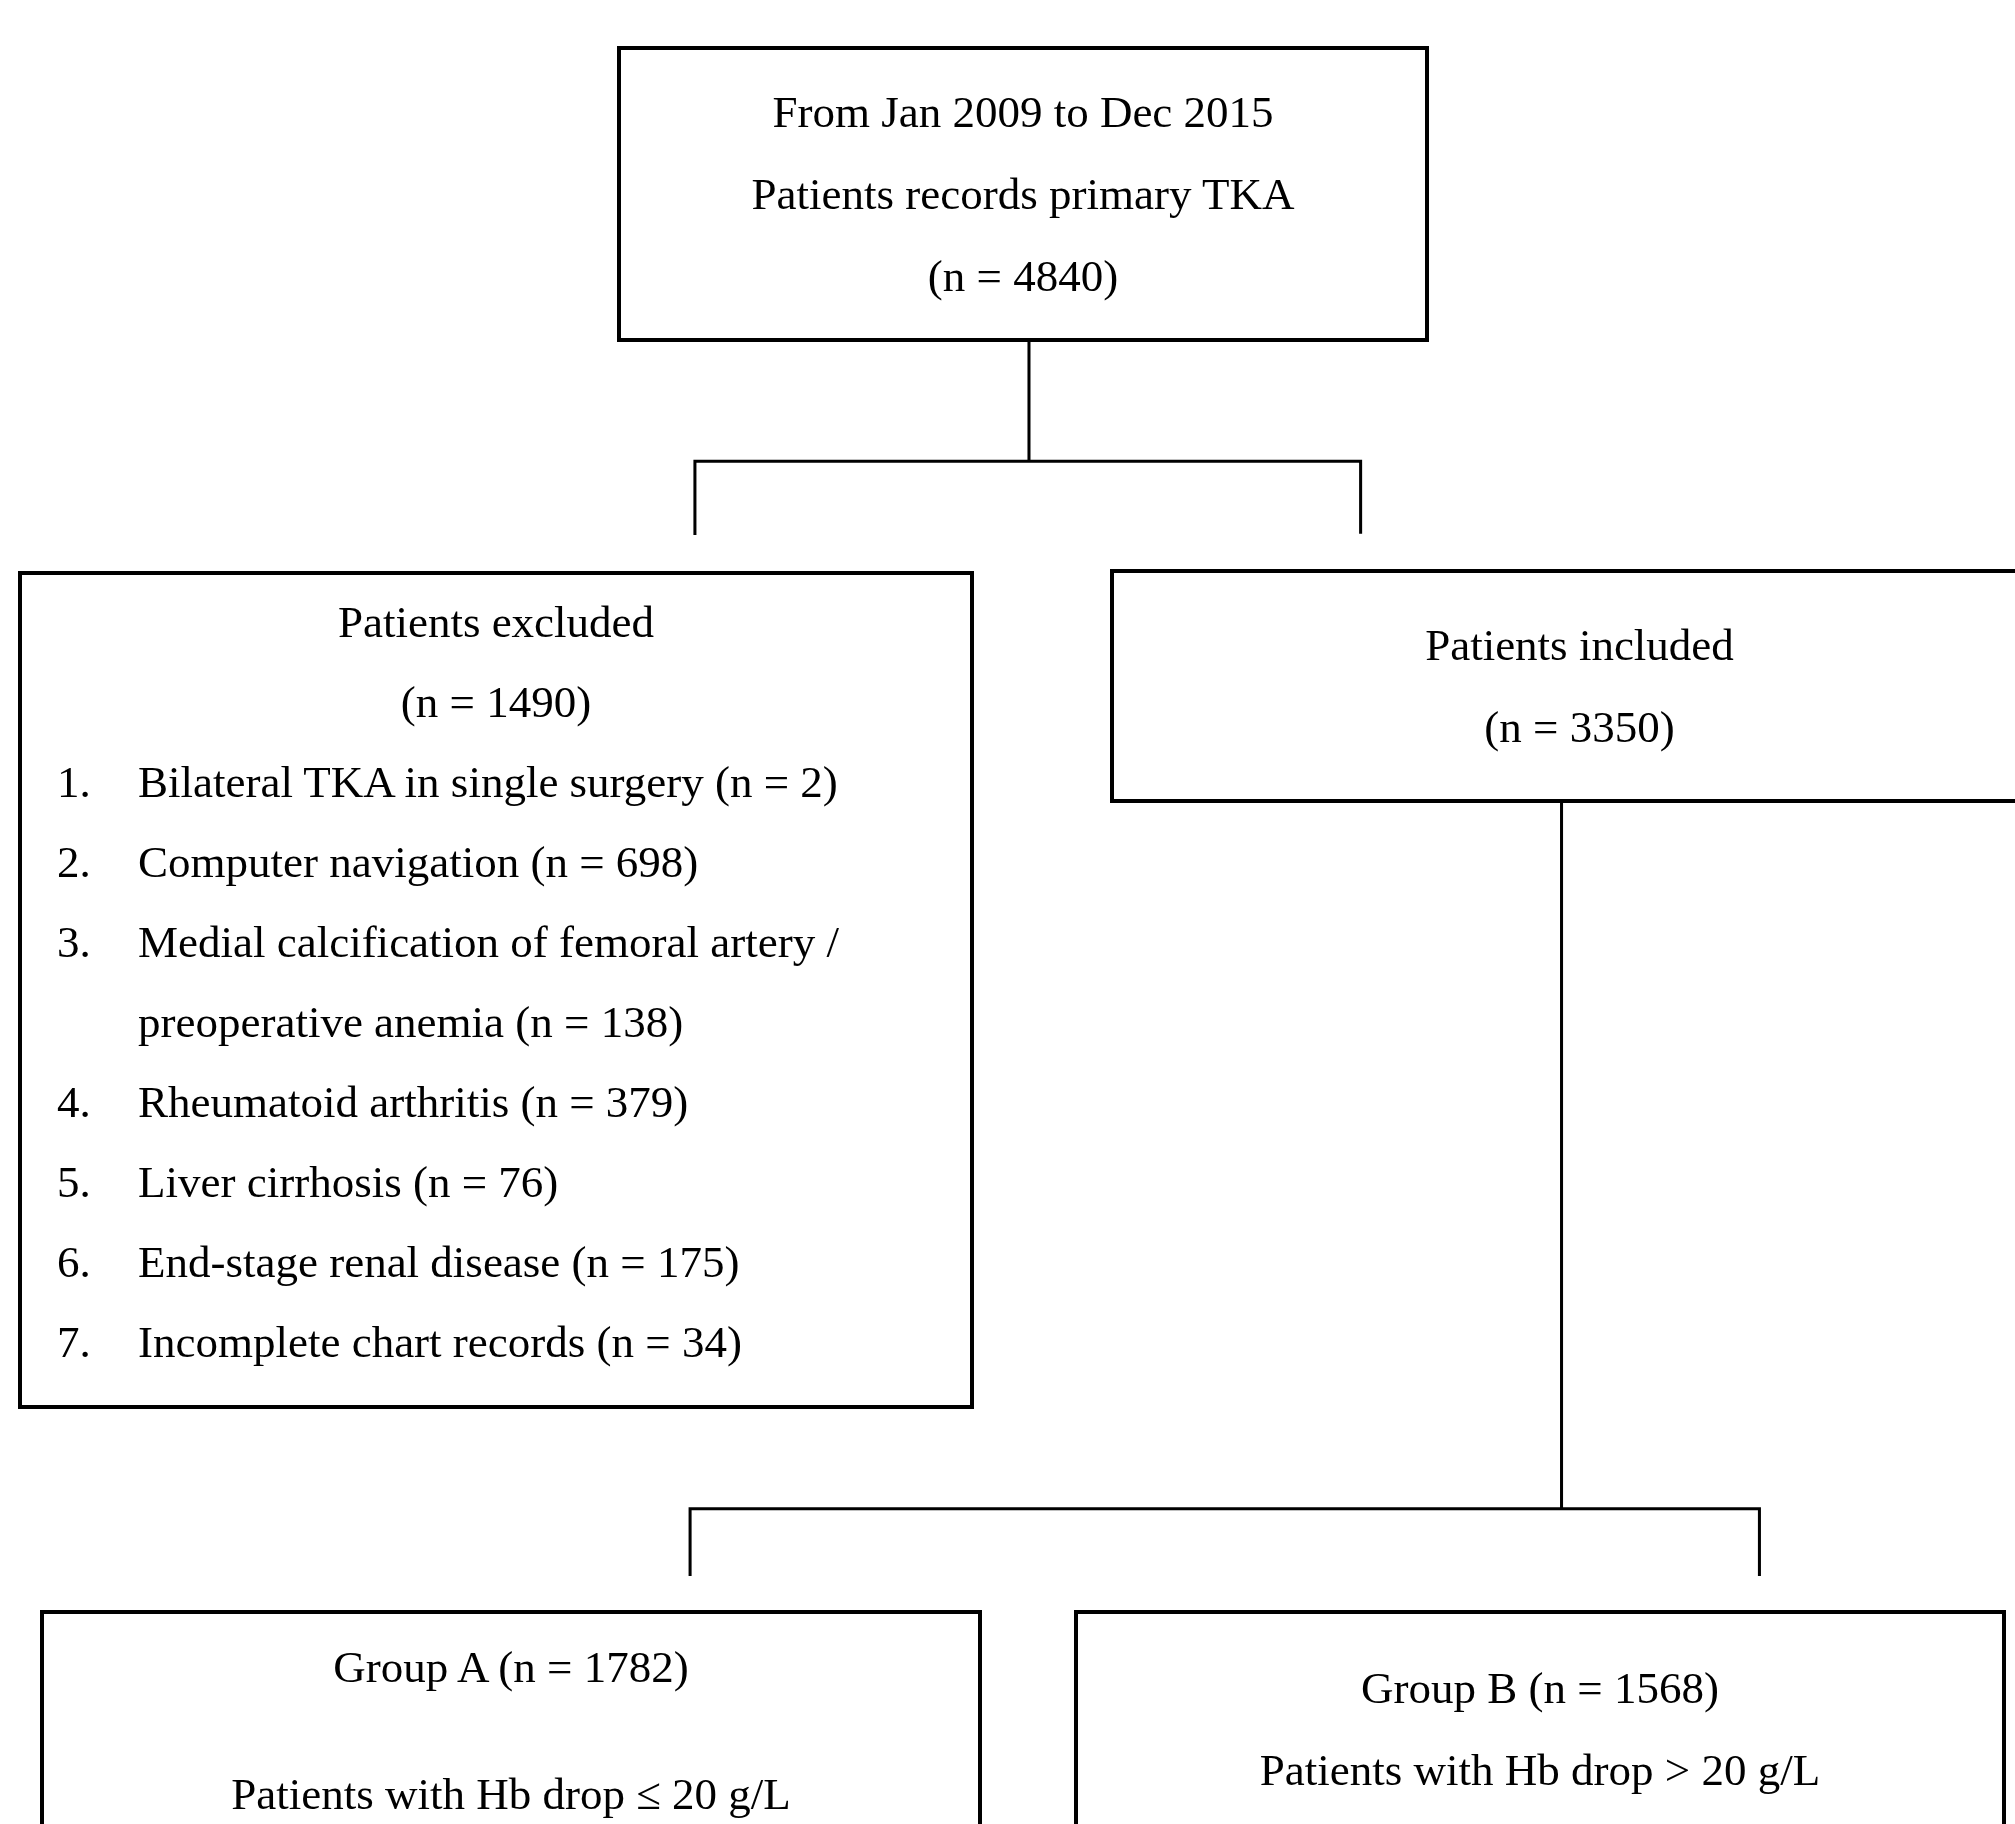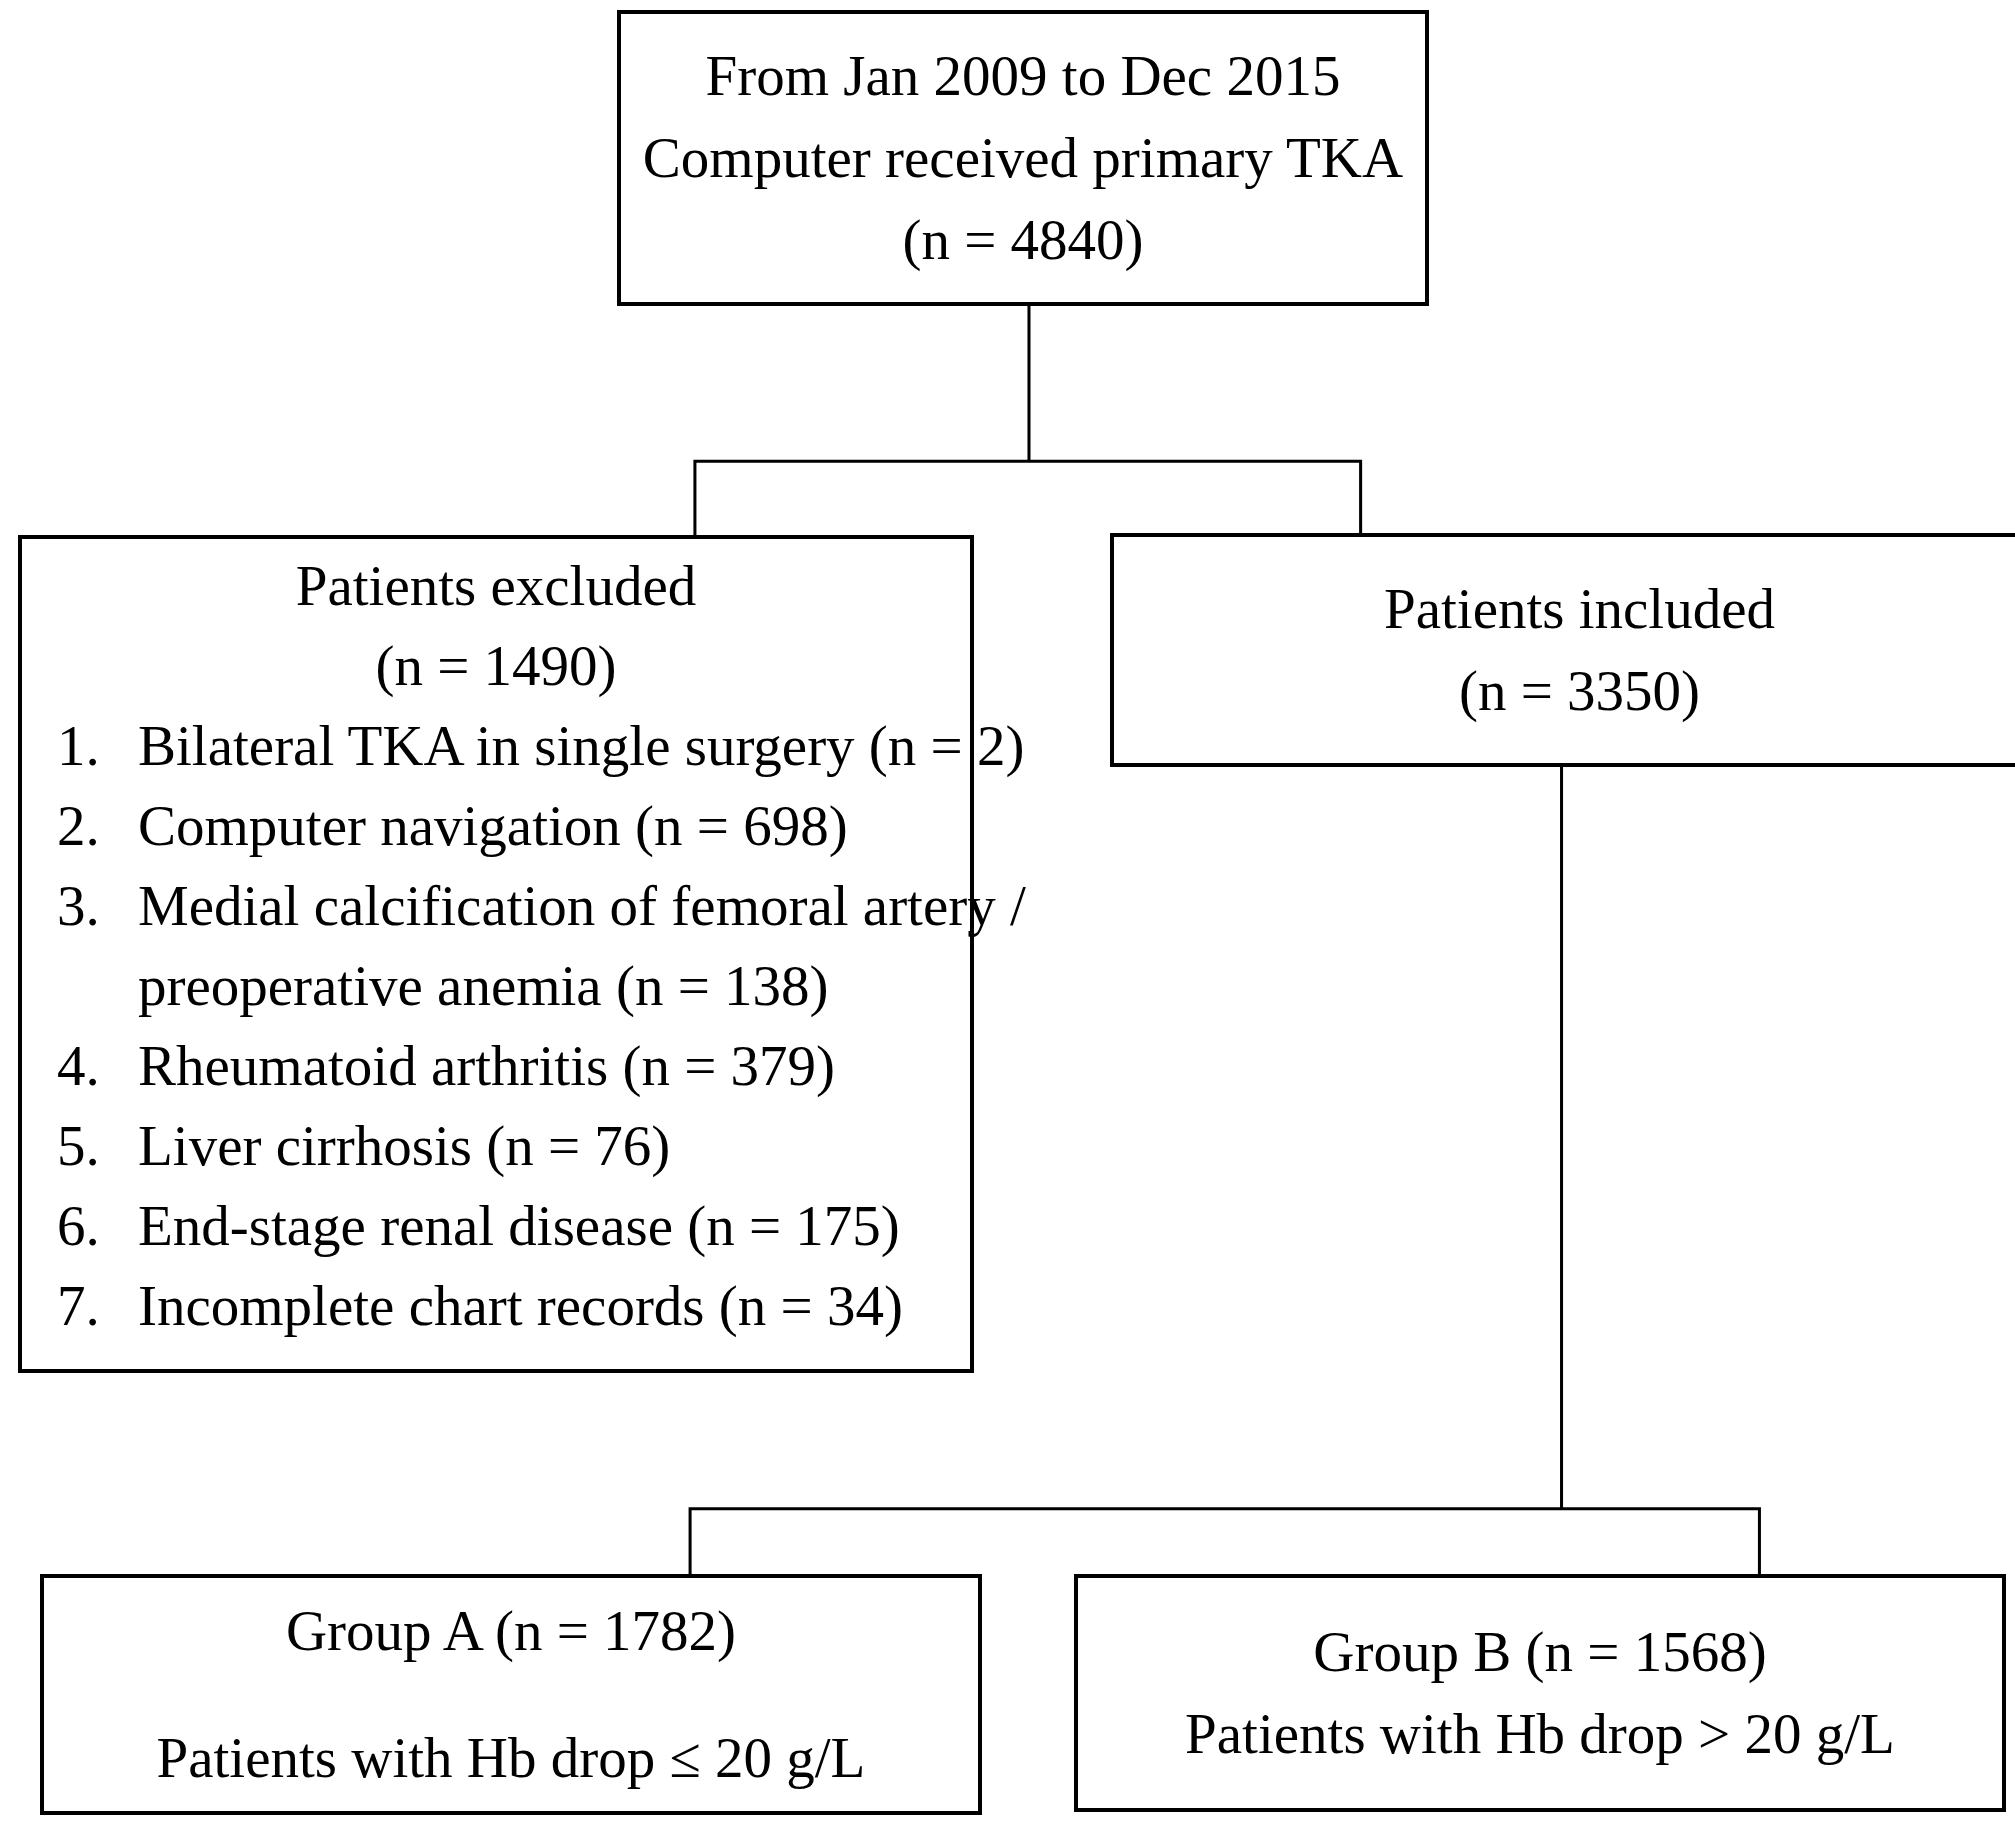--- a/index.html
+++ b/index.html
@@ -2,21 +2,21 @@
 <html style="--bg: #ffffff; --ink: #000000;font-size:9.7px"><head>
 <meta charset="utf-8">
 <style>
   :root { --bg:#ffffff; --ink:#000000; }
   * { margin:0; padding:0; box-sizing:border-box; }
   html,body { background:var(--bg); }
   body { width:2015px; height:1824px; font-family:"Liberation Serif","DejaVu Serif",serif; color:var(--ink); }
   .canvas { position:relative; width:2015px; height:1824px; background:var(--bg); overflow:hidden; }
   .connectors { position:absolute; left:0; top:0; width:2015px; height:1824px; }
   .connectors path { stroke:var(--ink); stroke-width:5; fill:none; }
-  .box { position:absolute; border:4.8px solid var(--ink); background:var(--bg); font-size:57px; line-height:82px; }
+  .box { position:absolute; border:4.8px solid var(--ink); background:var(--bg); font-size:45px; line-height:82px;margin-top:36px; }
   .center-text { display:flex; flex-direction:column; justify-content:center; align-items:center; text-align:center; }
   #top-box      { left:617px; top:10.3px;   width:812px; height:296px; }
   #excluded-box { left:18px;   top:535px;  width:956px; height:838px; padding-top:7px; line-height:80px; }
   #included-box { left:1110px; top:533px;  width:939px; height:234px; }
   #group-a-box  { left:40px;   top:1574px; width:942px; height:241px;gap:45px; }
   #group-b-box  { left:1074px; top:1574px; width:932px; height:238px;text-align:right; }
   #excluded-box .center { text-align:center; }
   .excl-item { position:relative; padding-left:116px; }
   .excl-item .num { position:absolute; left:35px; top:0; }
   .excl-item .txt { white-space:pre; display:block; }
@@ -26,21 +26,21 @@
 
 <div class="canvas">
 
   <svg class="connectors" viewBox="0 0 3329 3014" xmlns="http://www.w3.org/2000/svg">
     <path d="M1700,505 L1700,762 M1148,884 L1148,762 L2248,762 L2248,882"></path>
     <path d="M2580,1265 L2580,2493 M1140,2604 L1140,2493 L2907,2493 L2907,2604"></path>
   </svg>
 
   <div class="box center-text" id="top-box">
     <div>From Jan 2009 to Dec 2015</div>
-    <div>Computer received primary TKA</div>
+    <div>Patients records primary TKA</div>
     <div>(n = 4840)</div>
   </div>
 
   <div class="box" id="excluded-box">
     <div class="center">Patients excluded</div>
     <div class="center">(n = 1490)</div>
     <div>
         <div class="excl-item">
           <span class="num">1.</span>
           <span class="txt">Bilateral TKA in single surgery (n = 2)</span>

